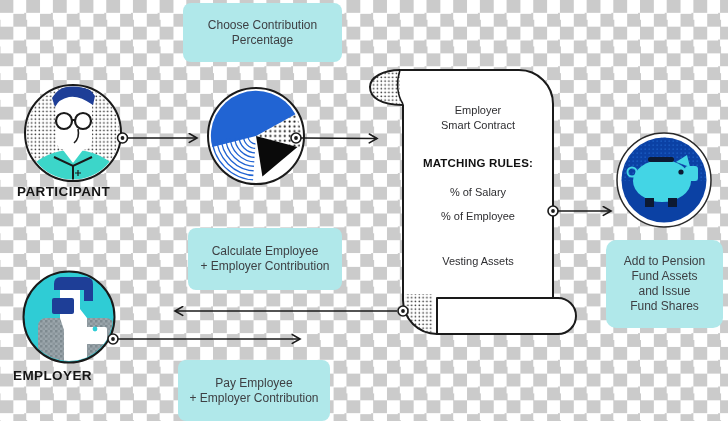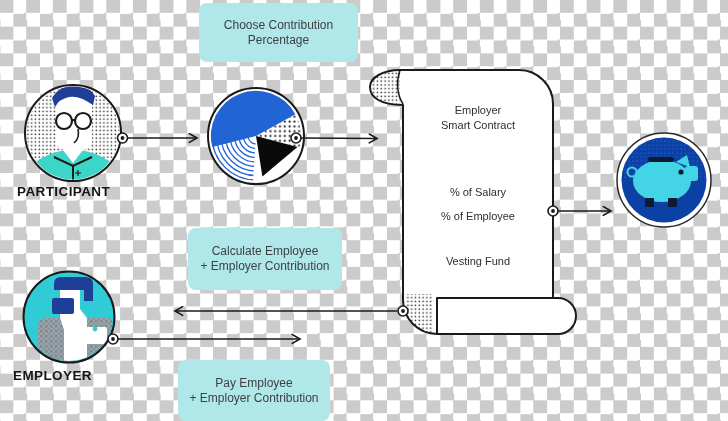--- a/index.html
+++ b/index.html
@@ -181,39 +181,46 @@
         <circle cx="403" cy="311" r="5" fill="#ffffff" stroke="#1a1a1a" stroke-width="1.6"></circle>
         <circle cx="403" cy="311" r="1.9" fill="#1a1a1a"></circle>
       </g>
       <g>
         <circle cx="113" cy="339" r="5" fill="#ffffff" stroke="#1a1a1a" stroke-width="1.6"></circle>
         <circle cx="113" cy="339" r="1.9" fill="#1a1a1a"></circle>
       </g>
     </g>
   </svg>
 
-  <div class="note-box" style="left:183px;top:3px;width:159px;height:59px;margin-left:16px;">
+  <div class="note-box" style="left:183px;top:3px;width:159px;height:59px;">
     <div class="ln">Choose Contribution</div>
     <div class="ln">Percentage</div>
   </div>
 
   <div class="note-box" style="left:188px;top:228px;width:154px;height:62px;">
     <div class="ln">Calculate Employee</div>
     <div class="ln">+ Employer Contribution</div>
   </div>
 
   <div class="note-box" style="left:178px;top:360px;width:152px;height:61px;">
     <div class="ln">Pay Employee</div>
     <div class="ln">+ Employer Contribution</div>
   </div>
 
+  <div class="note-box" style="left:606px;top:240px;width:117px;height:88px;border-radius:10px;">
+    <div class="ln">Add to Pension</div>
+    <div class="ln">Fund Assets</div>
+    <div class="ln">and Issue</div>
+    <div class="ln">Fund Shares</div>
+  </div>
 
   <div class="node-label" style="left:17px;top:184px;width:112px;">PARTICIPANT</div>
 
   <div class="node-label" style="left:13px;top:368px;width:112px;">EMPLOYER</div>
 
   <div class="scroll-text" style="top:104px;">Employer</div>
   <div class="scroll-text" style="top:119px;">Smart Contract</div>
+  <div class="scroll-text bold" style="top:157px;">MATCHING RULES:</div>
   <div class="scroll-text" style="top:186px;">% of Salary</div>
   <div class="scroll-text" style="top:210px;">% of Employee</div>
-  <div class="scroll-text" style="top:255px;">Vesting Fund</div>
+  <div class="scroll-text" style="top:255px;">Vesting Assets</div>
 
 </div>
 
 </body></html>

